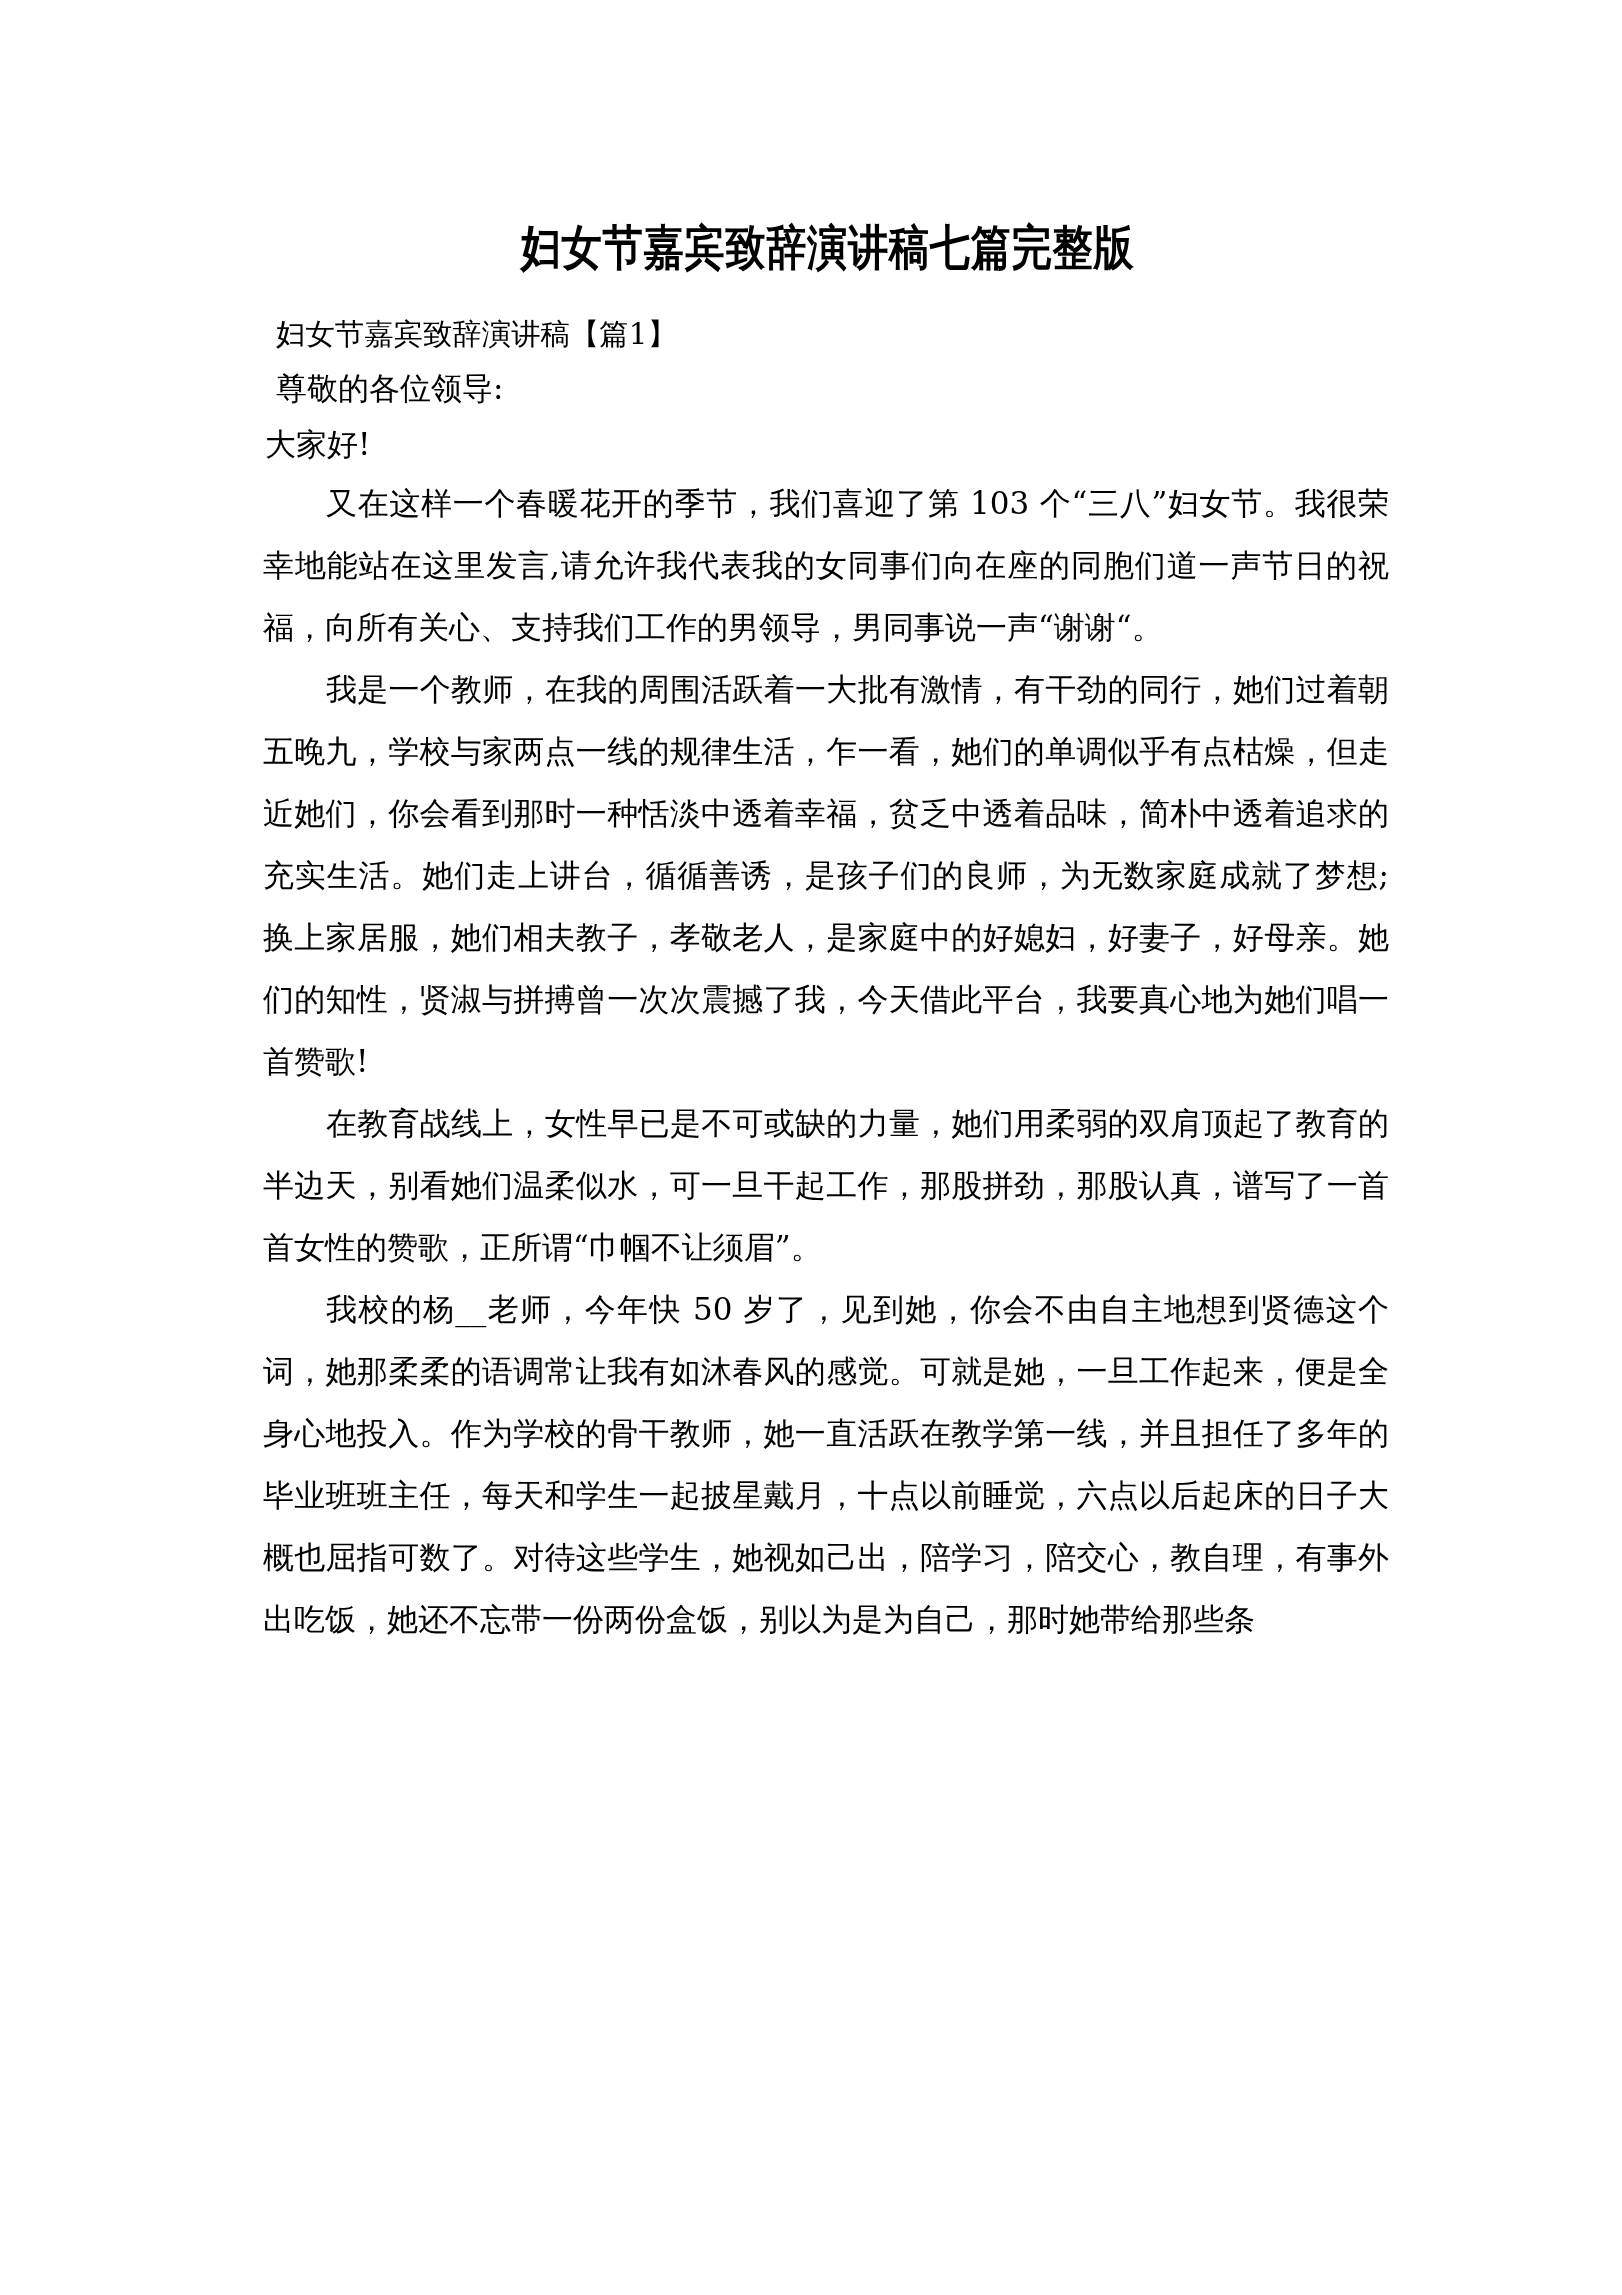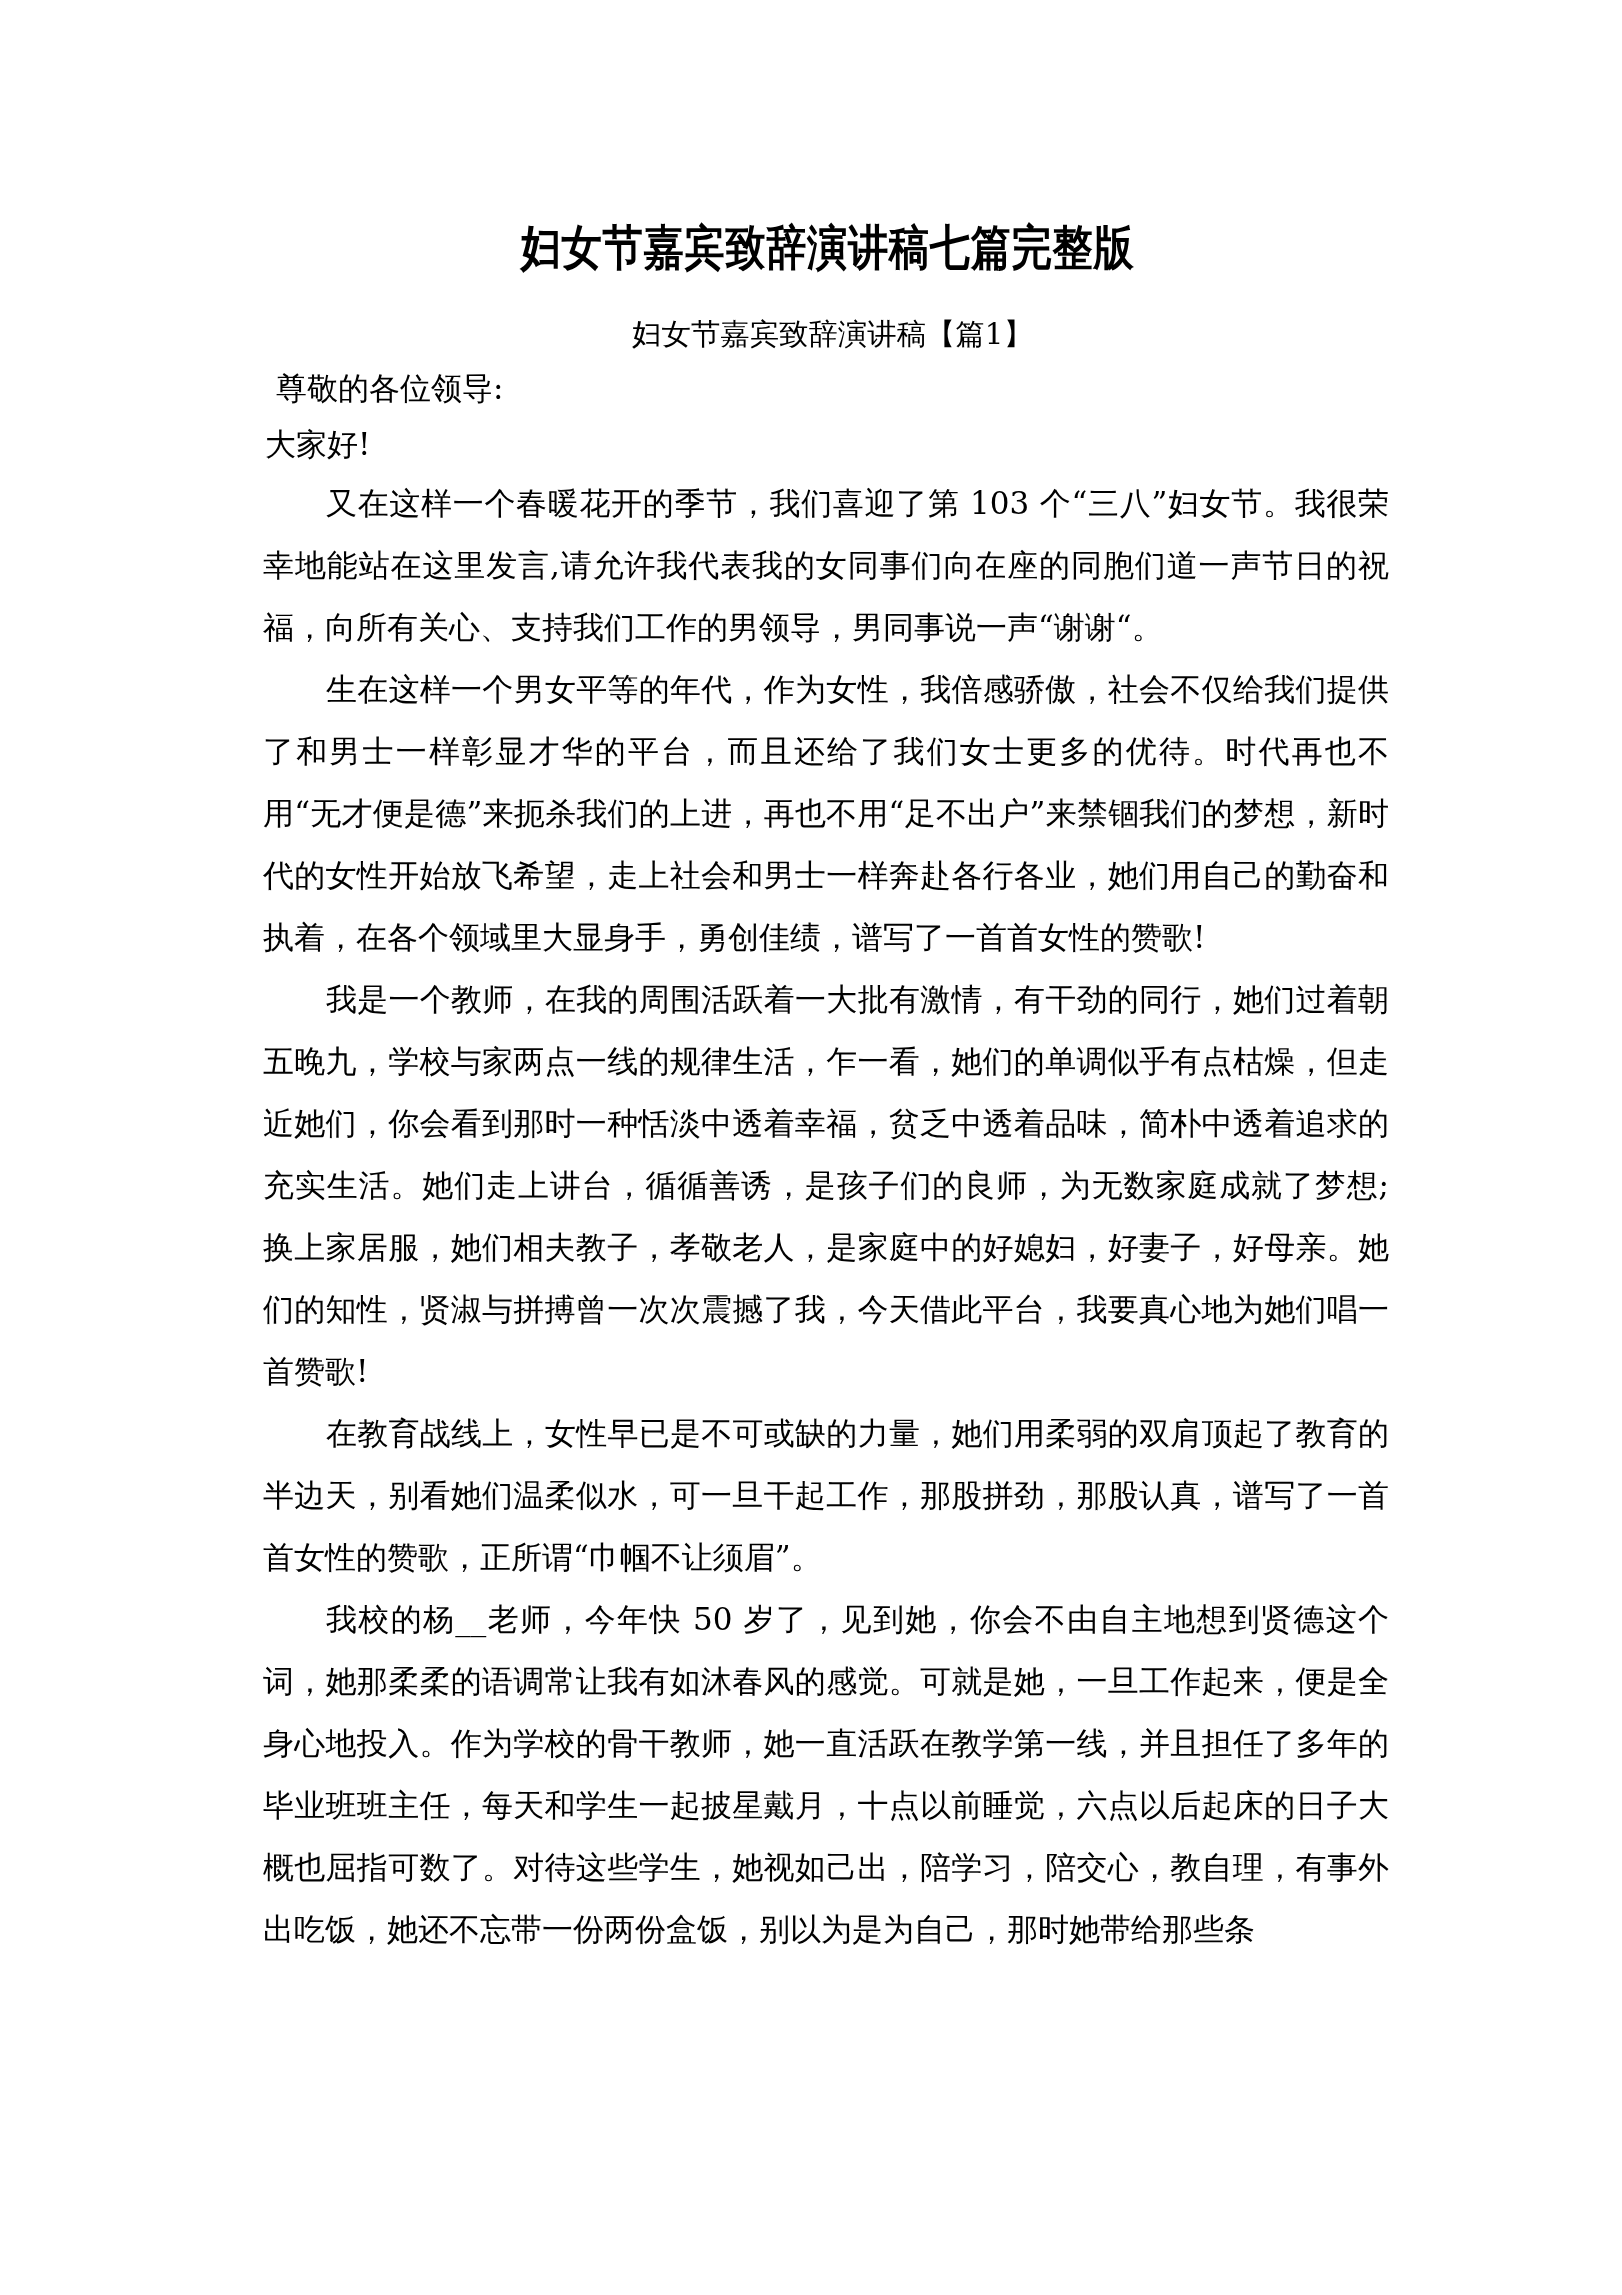--- a/index.html
+++ b/index.html
@@ -64,21 +64,20 @@
   }
 
   .para.indent {
     text-indent: 63px;
   }
 
   .heading-line {
     font-size: 29.4px;
     line-height: 52px;
     margin: 0 0 0 13px;
-    text-align: center;
   }
 
   .salutation {
     font-size: 31px;
     line-height: 56px;
     margin: 0 0 0 13px;
   }
 
   .greeting {
     font-size: 31px;
@@ -96,21 +95,20 @@
   <div class="body-block">
 
     <p class="heading-line">妇女节嘉宾致辞演讲稿【篇1】</p>
 
     <p class="salutation">尊敬的各位领导:</p>
 
     <p class="greeting">大家好!</p>
 
     <p class="para indent">又在这样一个春暖花开的季节，我们喜迎了第 103 个“三八”妇女节。我很荣幸地能站在这里发言,请允许我代表我的女同事们向在座的同胞们道一声节日的祝福，向所有关心、支持我们工作的男领导，男同事说一声“谢谢“。</p>
 
-    <p class="para indent">生在这样一个男女平等的年代，作为女性，我倍感骄傲，社会不仅给我们提供了和男士一样彰显才华的平台，而且还给了我们女士更多的优待。时代再也不用“无才便是德”来扼杀我们的上进，再也不用“足不出户”来禁锢我们的梦想，新时代的女性开始放飞希望，走上社会和男士一样奔赴各行各业，她们用自己的勤奋和执着，在各个领域里大显身手，勇创佳绩，谱写了一首首女性的赞歌!</p>
 
     <p class="para indent">我是一个教师，在我的周围活跃着一大批有激情，有干劲的同行，她们过着朝五晚九，学校与家两点一线的规律生活，乍一看，她们的单调似乎有点枯燥，但走近她们，你会看到那时一种恬淡中透着幸福，贫乏中透着品味，简朴中透着追求的充实生活。她们走上讲台，循循善诱，是孩子们的良师，为无数家庭成就了梦想;换上家居服，她们相夫教子，孝敬老人，是家庭中的好媳妇，好妻子，好母亲。她们的知性，贤淑与拼搏曾一次次震撼了我，今天借此平台，我要真心地为她们唱一首赞歌!</p>
 
     <p class="para indent">在教育战线上，女性早已是不可或缺的力量，她们用柔弱的双肩顶起了教育的半边天，别看她们温柔似水，可一旦干起工作，那股拼劲，那股认真，谱写了一首首女性的赞歌，正所谓“巾帼不让须眉”。</p>
 
     <p class="para indent">我校的杨__老师，今年快 50 岁了，见到她，你会不由自主地想到贤德这个词，她那柔柔的语调常让我有如沐春风的感觉。可就是她，一旦工作起来，便是全身心地投入。作为学校的骨干教师，她一直活跃在教学第一线，并且担任了多年的毕业班班主任，每天和学生一起披星戴月，十点以前睡觉，六点以后起床的日子大概也屈指可数了。对待这些学生，她视如己出，陪学习，陪交心，教自理，有事外出吃饭，她还不忘带一份两份盒饭，别以为是为自己，那时她带给那些条</p>
 
   </div>
 </div>
 

